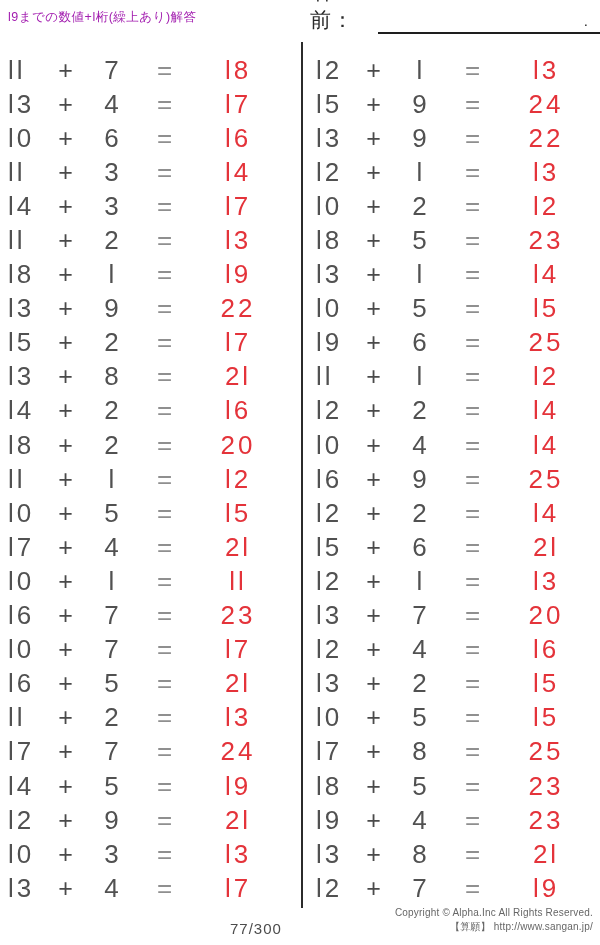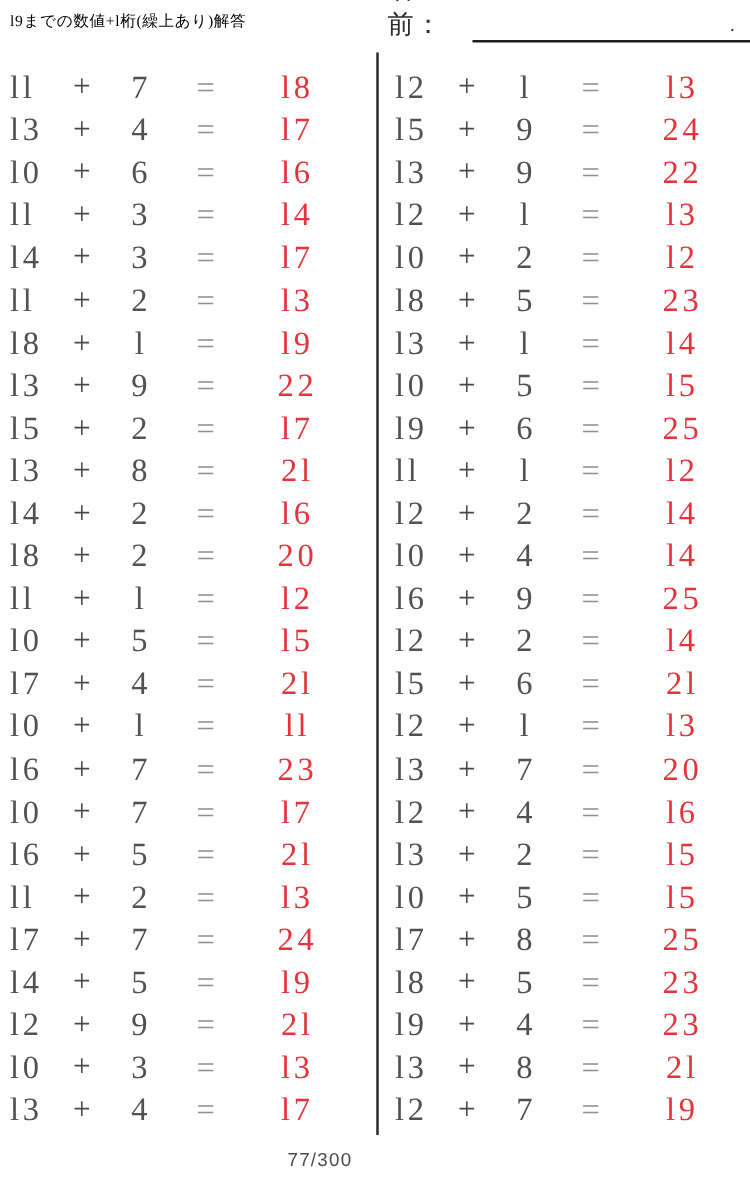--- a/index.html
+++ b/index.html
@@ -1,32 +1,32 @@
 <!DOCTYPE html>
 <html><head>
 <meta charset="utf-8">
 <style>
   html,body{margin:0;padding:0;background:#ffffff;}
   body{width:600px;height:945px;overflow:hidden;position:relative;
        font-family:"Liberation Sans","DejaVu Sans",sans-serif;color:#222;}
   .sheet{position:absolute;inset:0;background:#ffffff;}
 
   
-  .title{position:absolute;left:8px;top:9px;font-size:12.5px;color:#000000;letter-spacing:0.5px;font-family:Liberation Serif, serif;}
+  .title{position:absolute;left:8px;top:9px;font-size:12.5px;color:#a21caf;letter-spacing:0.5px;}
   .namefield{position:absolute;left:310px;top:5px;height:29px;display:flex;align-items:flex-end;}
   .namelabel{font-size:21px;color:#2a2a2a;letter-spacing:1px;line-height:28px;}
   .nameline{display:inline-block;width:234px;height:26px;margin-left:6px;
             border-bottom:2px solid #1e1e1e;text-align:right;}
   .namedot{font-size:15px;color:#1e1e1e;line-height:30px;padding-right:12px;}
 
   
   .divider{position:absolute;left:301px;top:42px;width:1.5px;height:866px;background:#2b2b2b;}
 
   
-  .col{position:absolute;top:53px;width:274px;font-family:Liberation Serif, serif;}
+  .col{position:absolute;top:53px;width:274px;}
   .col.left{left:8px;}
   .col.right{left:316px;}
   .row{display:grid;grid-template-columns:38px 42px 50px 56px 88px;
        height:34.1px;align-items:center;font-size:26px;letter-spacing:3px;color:#515151;}
   .row .a{text-align:left;}
   .row .op{text-align:center;color:#4a4a4a;font-size:25px;}
   .row .b{text-align:center;}
   .row .eq{text-align:center;color:#8f8f8f;}
   .row .ans{text-align:center;color:#e4333a;}
 
@@ -413,14 +413,18 @@
   <div class="time">
     <span class="timelabel">時間：</span>
     <span class="timeline">
       <span class="min">分</span>
       <span class="sec">秒</span>
     </span>
   </div>
 
   <div class="pagenum">77/300</div>
 
+  <div class="copyright">
+    <div>Copyright © Alpha.Inc All Rights Reserved.</div>
+    <div>【算願】 http://www.sangan.jp/</div>
+  </div>
 
 </div>
 
 </body></html>

